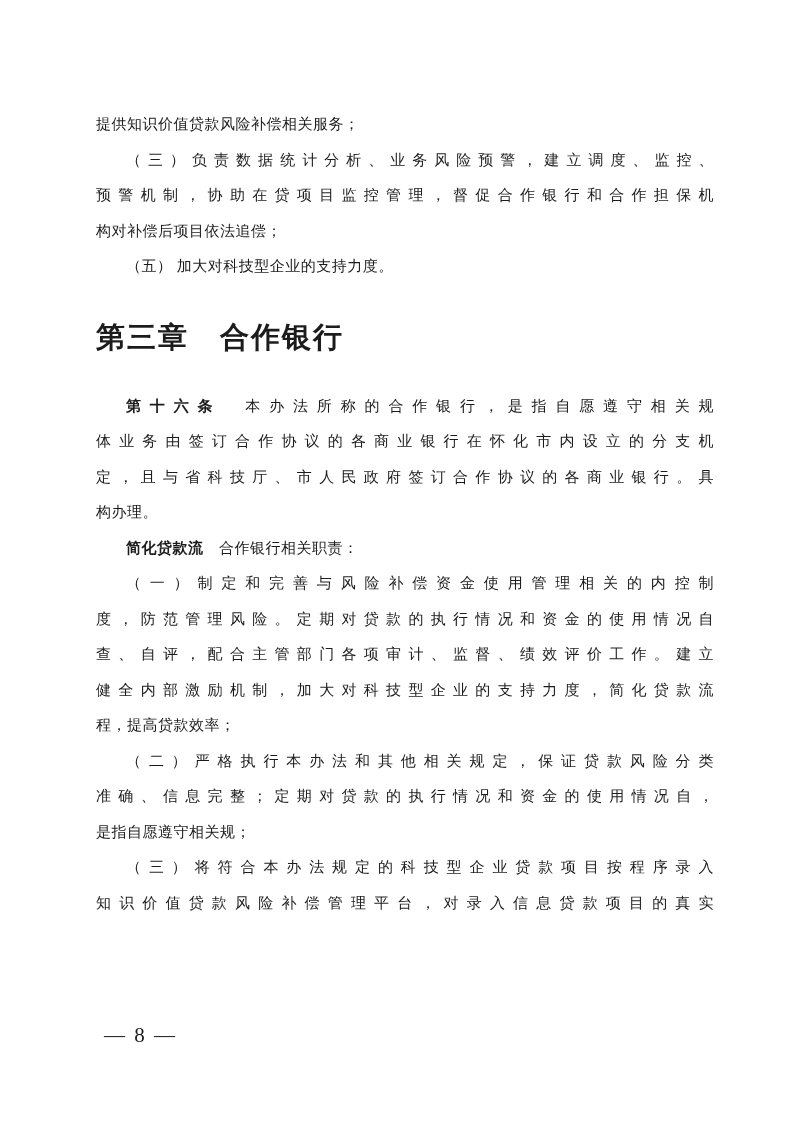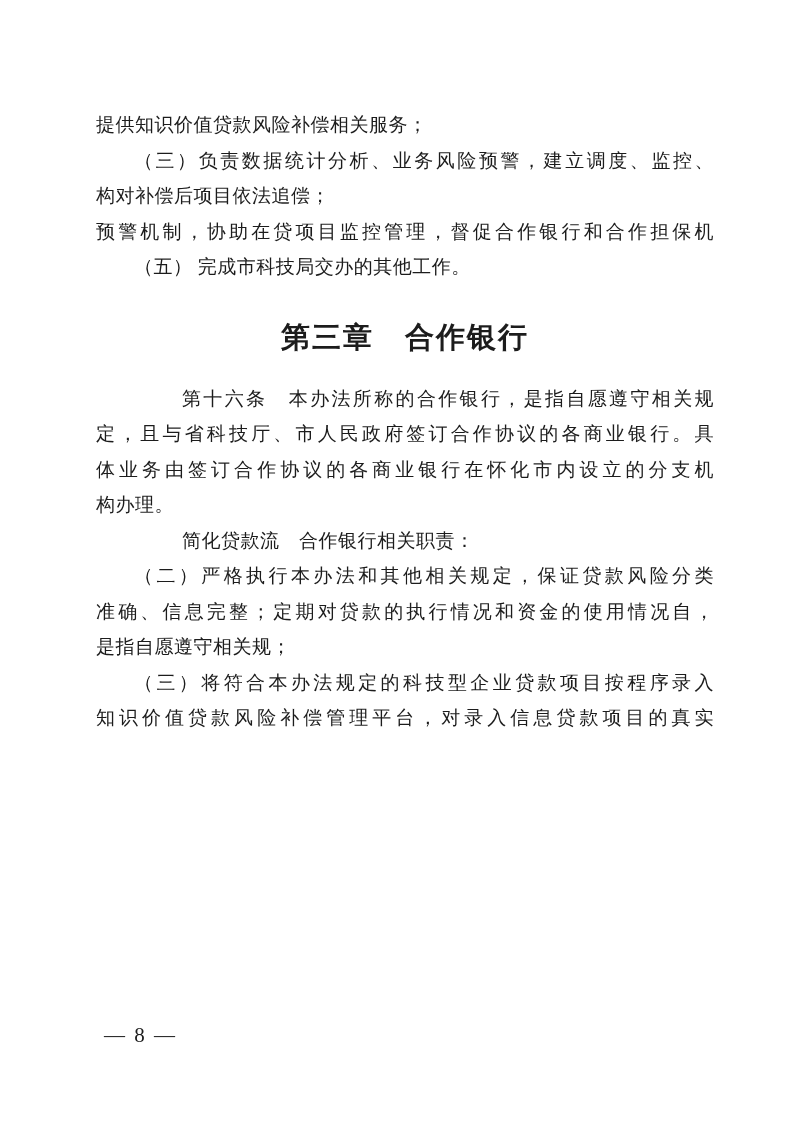--- a/index.html
+++ b/index.html
@@ -19,45 +19,43 @@
   .content {
     position: absolute;
     left: 96px;
     top: 107px;
     width: 618px;
   }
   .paragraph {
     margin: 0;
   }
   .line {
-    font-size: 19px;
+    font-size: 15px;
     line-height: 35.5px;
     text-align: justify;
     text-align-last: left;
     white-space: normal;
     letter-spacing: 0.5px;
   }
   .line.full {
     text-align-last: justify;
   }
   .line.indent {
     text-indent: 2em;
   }
   .article-label {
-    font-weight: normal;
-    margin-left: 48px;
+    font-weight: bold;
   }
   .chapter-heading {
     font-family: "Liberation Sans", "DejaVu Sans", sans-serif;
     font-weight: bold;
     font-size: 29px;
     line-height: 44px;
     letter-spacing: 2px;
-    text-align: center;
-    margin: 30px 0 22px 0;
+    margin: 30px 0 30px 0;
   }
   .footer {
     position: absolute;
     left: 104px;
     top: 1020px;
   }
   .page-number {
     font-size: 21px;
     line-height: 30px;
     letter-spacing: 2px;
@@ -66,37 +64,44 @@
 </head>
 <body>
 
 <div class="page">
   <div class="content">
       <div class="paragraph">
         <div class="line">提供知识价值贷款风险补偿相关服务；</div>
       </div>
       <div class="paragraph">
         <div class="line full indent">（三）负责数据统计分析、业务风险预警，建立调度、监控、</div>
+        <div class="line full">预警机制，协助在贷项目监控管理，督促合作银行和合作担保机</div>
         <div class="line">构对补偿后项目依法追偿；</div>
-        <div class="line full">预警机制，协助在贷项目监控管理，督促合作银行和合作担保机</div>
       </div>
       <div class="paragraph">
       </div>
       <div class="paragraph">
-        <div class="line indent">（五） 完成市科技局交办的其他工作。</div>
+        <div class="line indent">（五） 加大对科技型企业的支持力度。</div>
       </div>
       <div class="chapter-heading">第三章　合作银行</div>
       <div class="paragraph">
         <div class="line full indent"><span class="article-label">第十六条</span>　本办法所称的合作银行，是指自愿遵守相关规</div>
+        <div class="line full">体业务由签订合作协议的各商业银行在怀化市内设立的分支机</div>
         <div class="line full">定，且与省科技厅、市人民政府签订合作协议的各商业银行。具</div>
-        <div class="line full">体业务由签订合作协议的各商业银行在怀化市内设立的分支机</div>
         <div class="line">构办理。</div>
       </div>
       <div class="paragraph">
         <div class="line indent"><span class="article-label">简化贷款流</span>　合作银行相关职责：</div>
+      </div>
+      <div class="paragraph">
+        <div class="line full indent">（一）制定和完善与风险补偿资金使用管理相关的内控制</div>
+        <div class="line full">度，防范管理风险。定期对贷款的执行情况和资金的使用情况自</div>
+        <div class="line full">查、自评，配合主管部门各项审计、监督、绩效评价工作。建立</div>
+        <div class="line full">健全内部激励机制，加大对科技型企业的支持力度，简化贷款流</div>
+        <div class="line">程，提高贷款效率；</div>
       </div>
       <div class="paragraph">
         <div class="line full indent">（二）严格执行本办法和其他相关规定，保证贷款风险分类</div>
         <div class="line full">准确、信息完整；定期对贷款的执行情况和资金的使用情况自，</div>
         <div class="line">是指自愿遵守相关规；</div>
       </div>
       <div class="paragraph">
         <div class="line full indent">（三）将符合本办法规定的科技型企业贷款项目按程序录入</div>
         <div class="line full">知识价值贷款风险补偿管理平台，对录入信息贷款项目的真实</div>
       </div>

